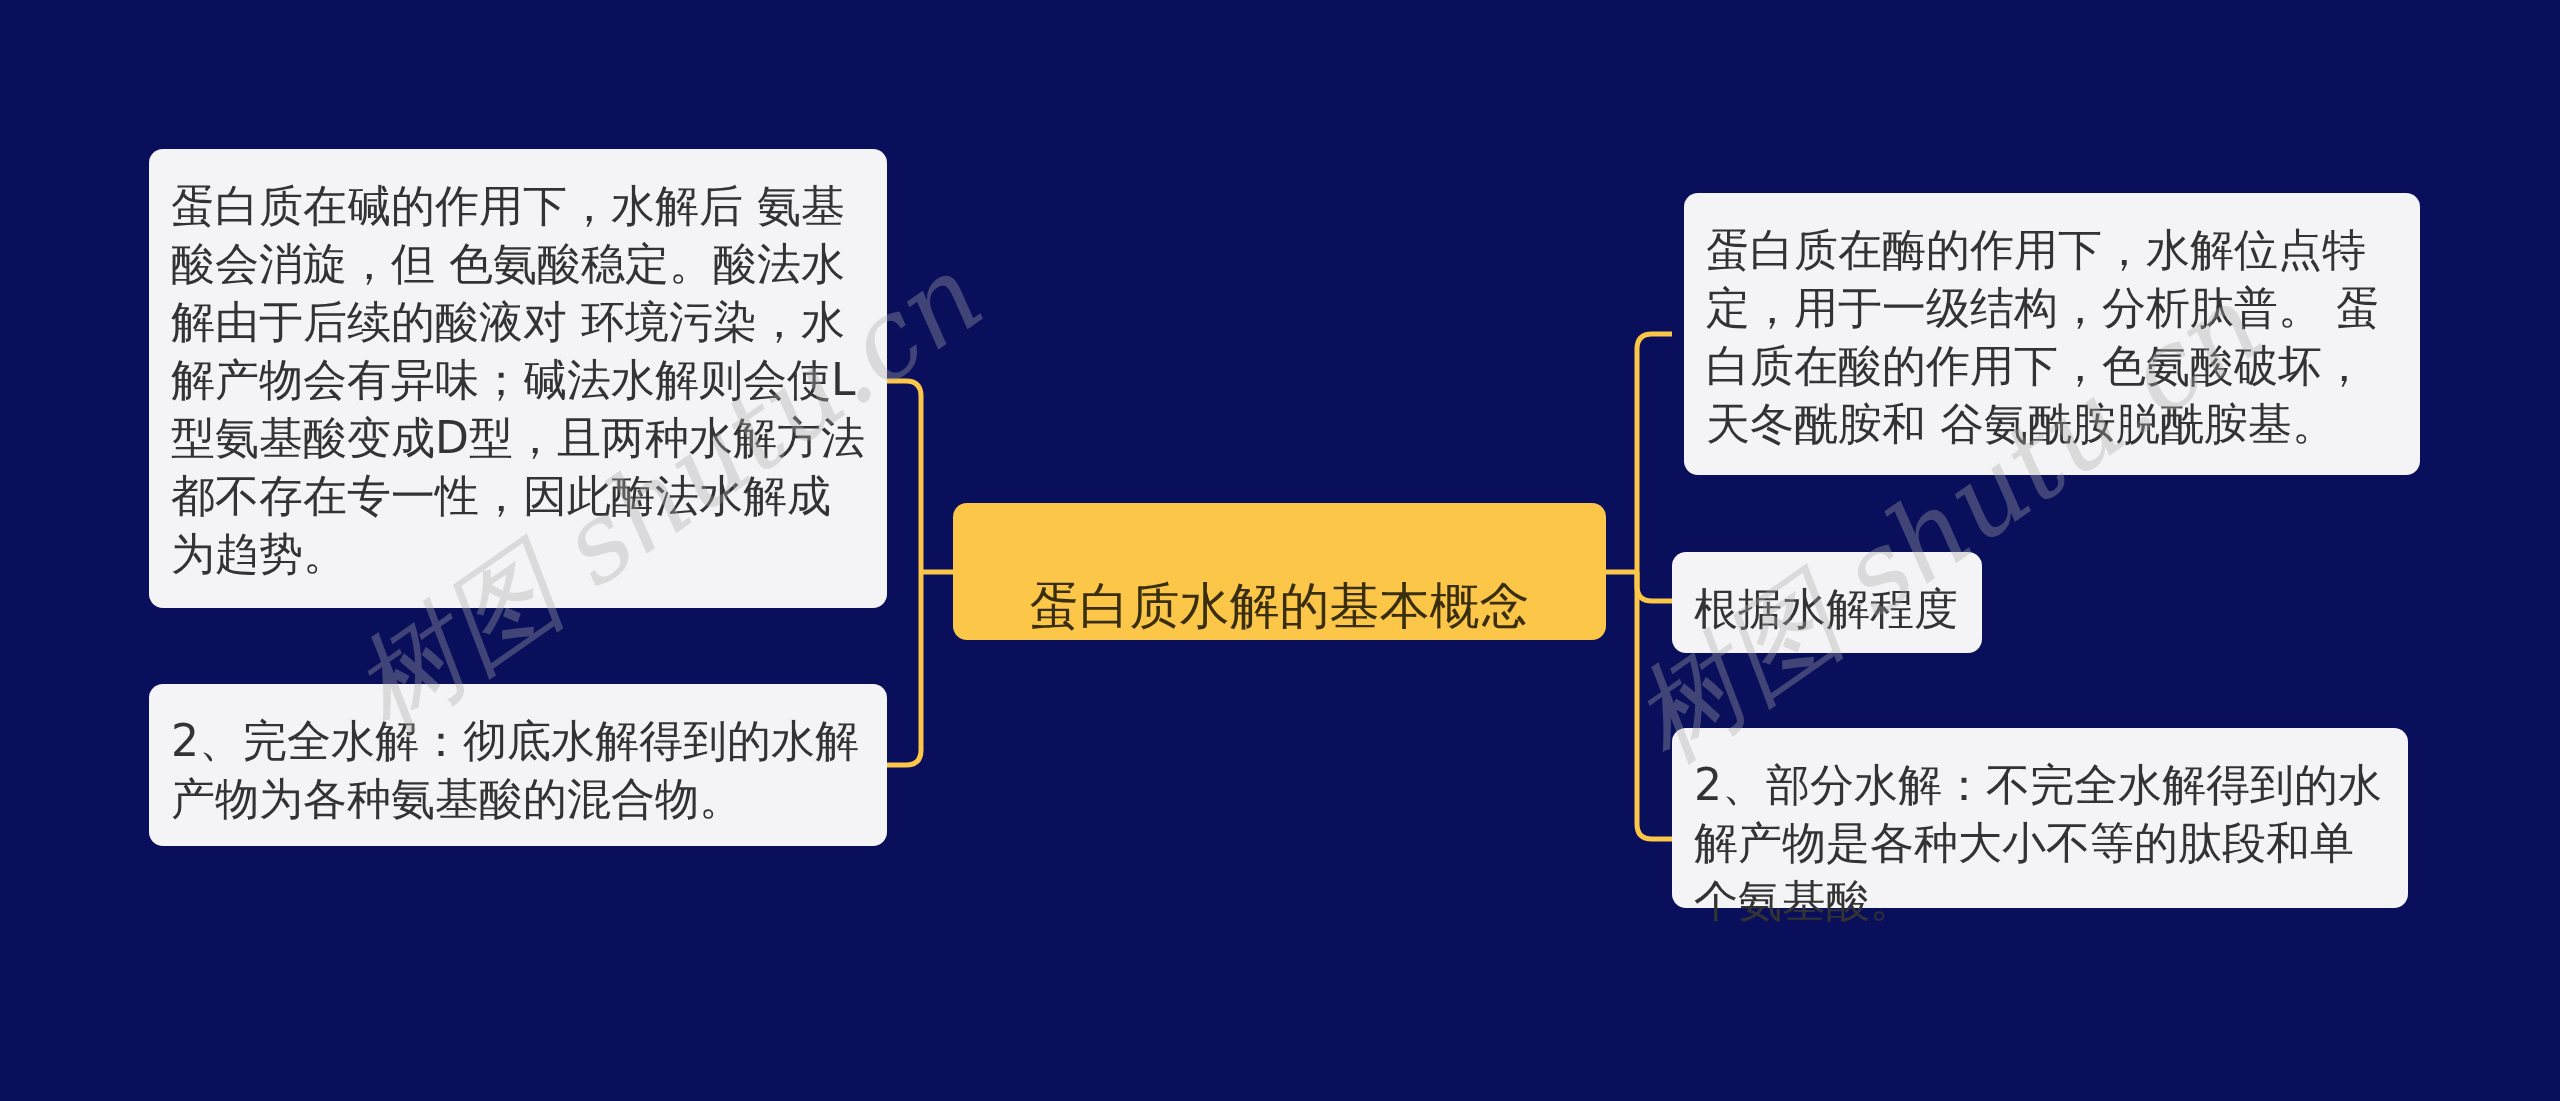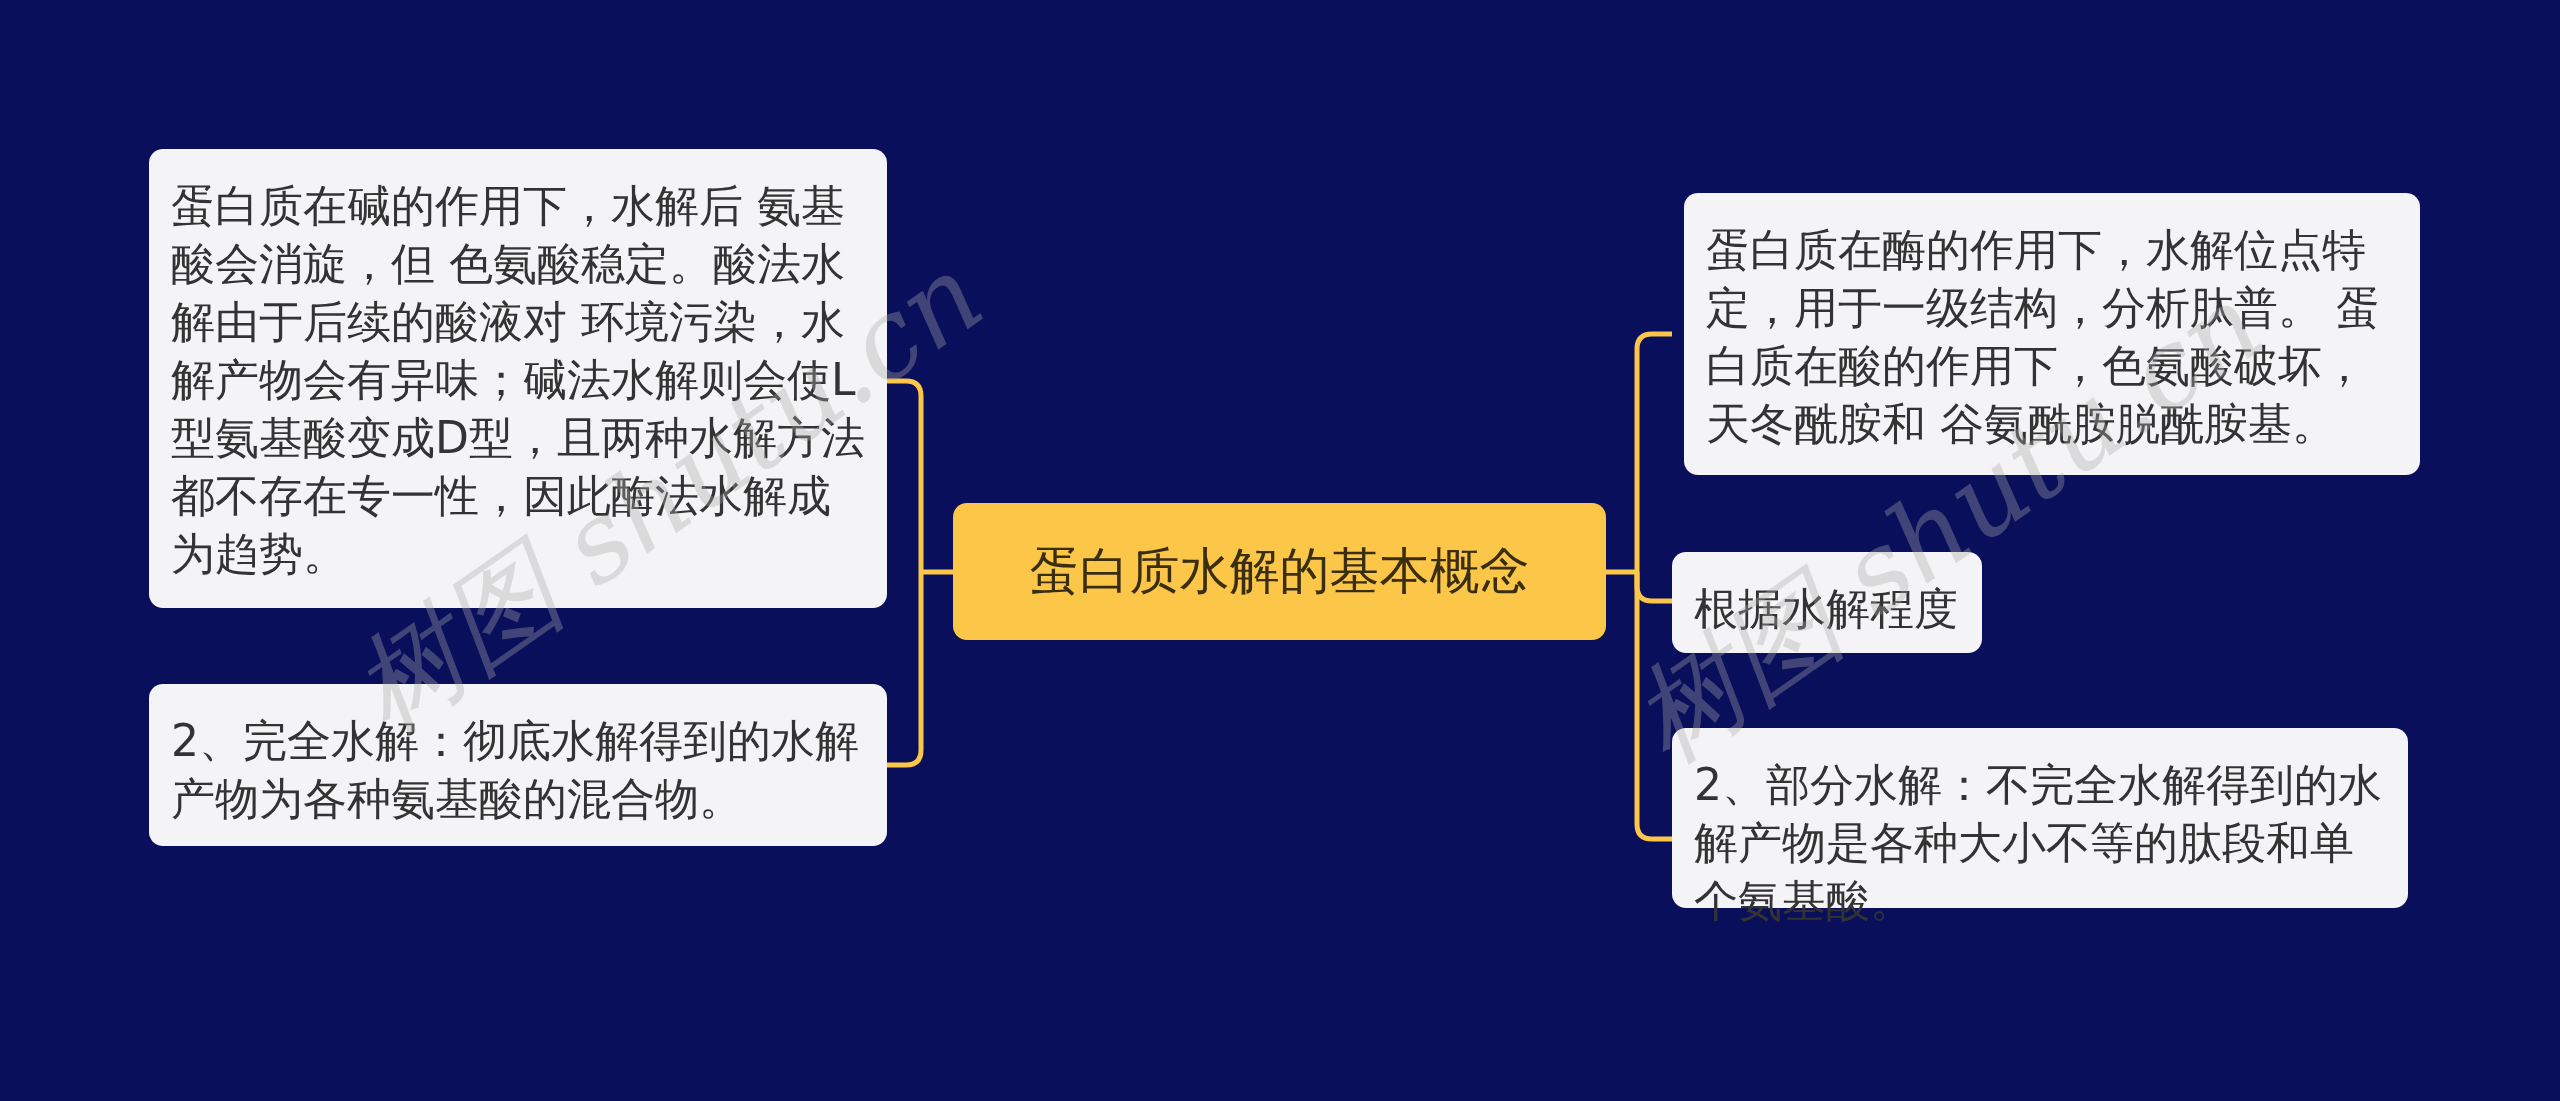--- a/index.html
+++ b/index.html
@@ -72,21 +72,21 @@
 </svg>
 
 <div class="node" style="left:149px; top:149px; width:738px; height:459px;">
   <span>蛋白质在碱的作用下，水解后 氨基酸会消旋，但 色氨酸稳定。酸法水解由于后续的酸液对 环境污染，水解产物会有异味；碱法水解则会使L型氨基酸变成D型，且两种水解方法都不存在专一性，因此酶法水解成为趋势。</span>
 </div>
 
 <div class="node" style="left:149px; top:684px; width:738px; height:162px;">
   <span>2、完全水解：彻底水解得到的水解产物为各种氨基酸的混合物。</span>
 </div>
 
-<div class="root" style="left:953px; top:503px; width:653px; height:137px;">
+<div class="root" style="left:953px; top:503px; width:653px; height:137px;align-items:flex-end;">
   <span>蛋白质水解的基本概念</span>
 </div>
 
 <div class="node" style="left:1672px; top:193px; width:736px; height:282px;margin-left:12px;">
   <span>蛋白质在酶的作用下，水解位点特定，用于一级结构，分析肽普。 蛋白质在酸的作用下，色氨酸破坏，天冬酰胺和 谷氨酰胺脱酰胺基。</span>
 </div>
 
 <div class="node" style="left:1672px; top:552px; width:310px; height:101px; white-space:nowrap;">
   <span>根据水解程度</span>
 </div>

